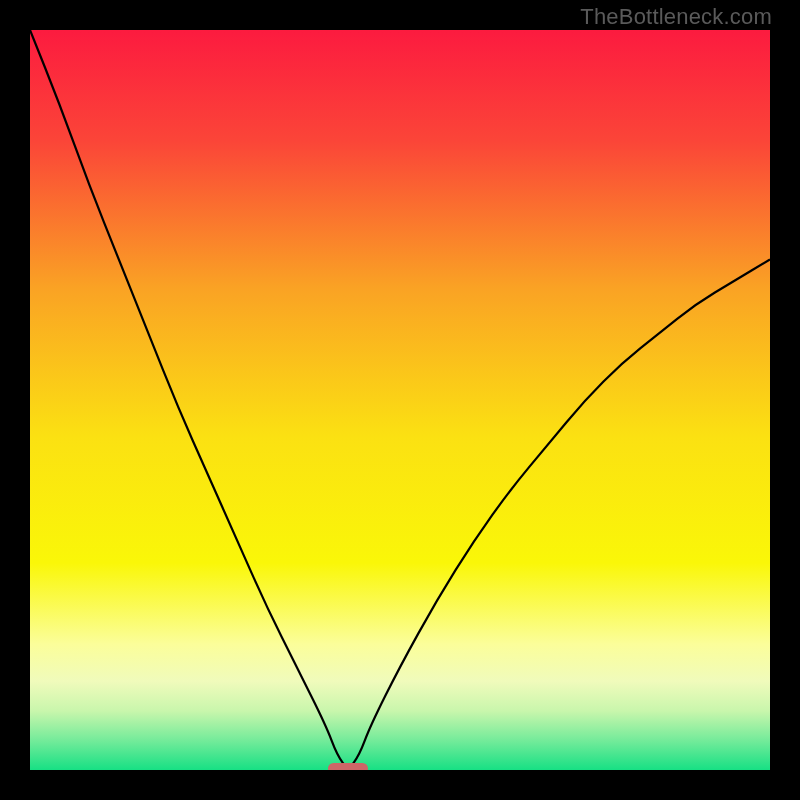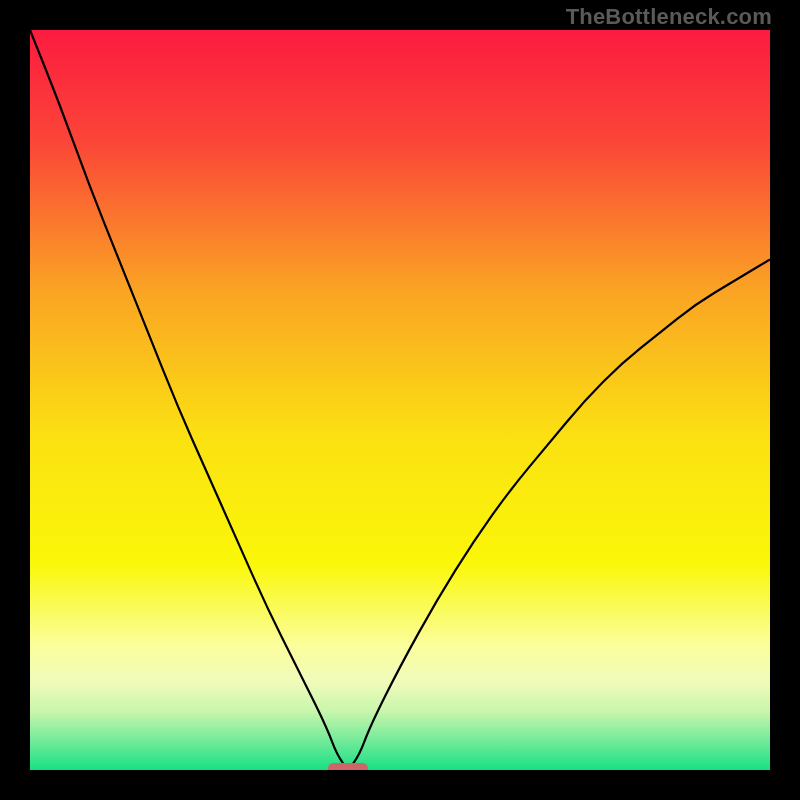--- a/index.html
+++ b/index.html
@@ -25,21 +25,21 @@
     width: 740px;
     height: 740px;
     overflow: hidden;
   }
   .watermark {
     position: absolute;
     top: 4px;
     right: 28px;
     color: #5a5a5a;
     font-size: 22px;
-    font-weight: 700;
+    font-weight: 400;
     letter-spacing: 0.2px;
     user-select: none;
   }
   svg {
     display: block;
   }
   .marker {
     position: absolute;
     width: 40px;
     height: 11px;

